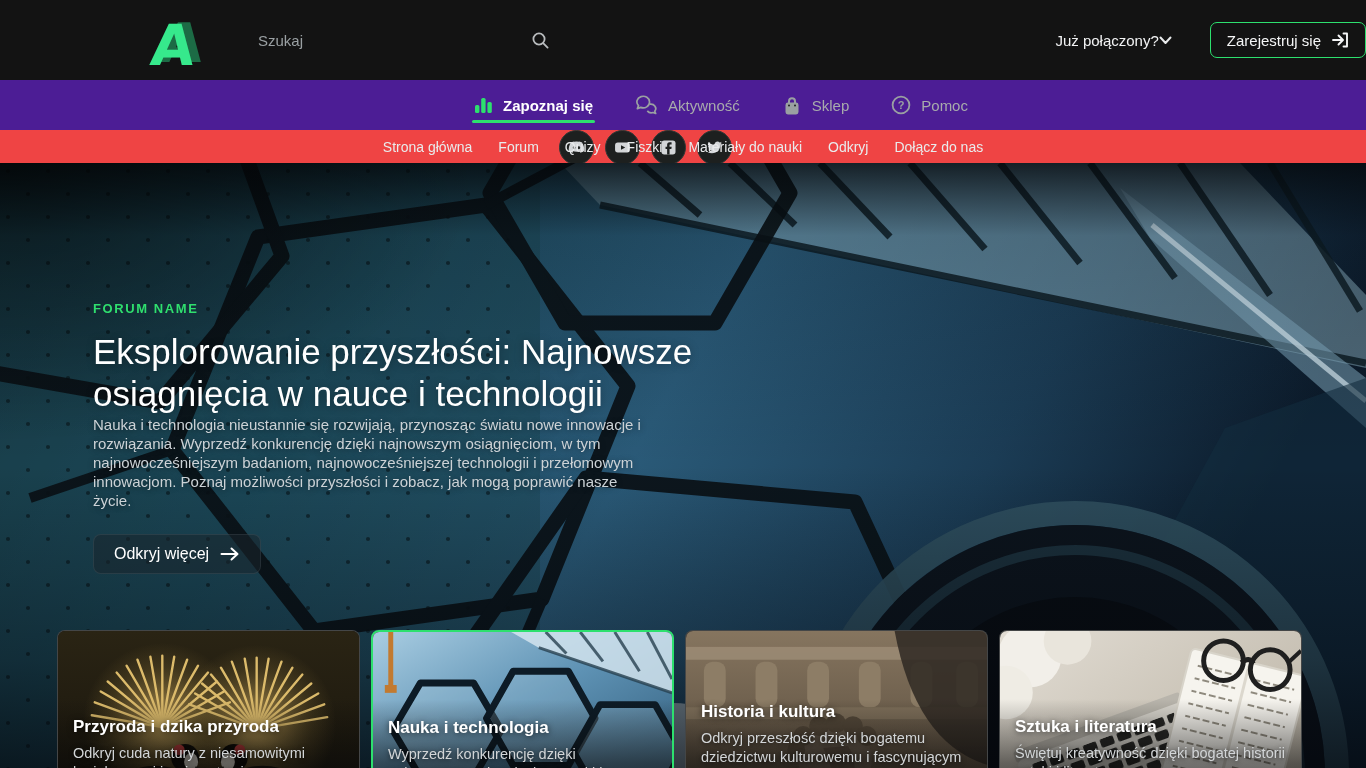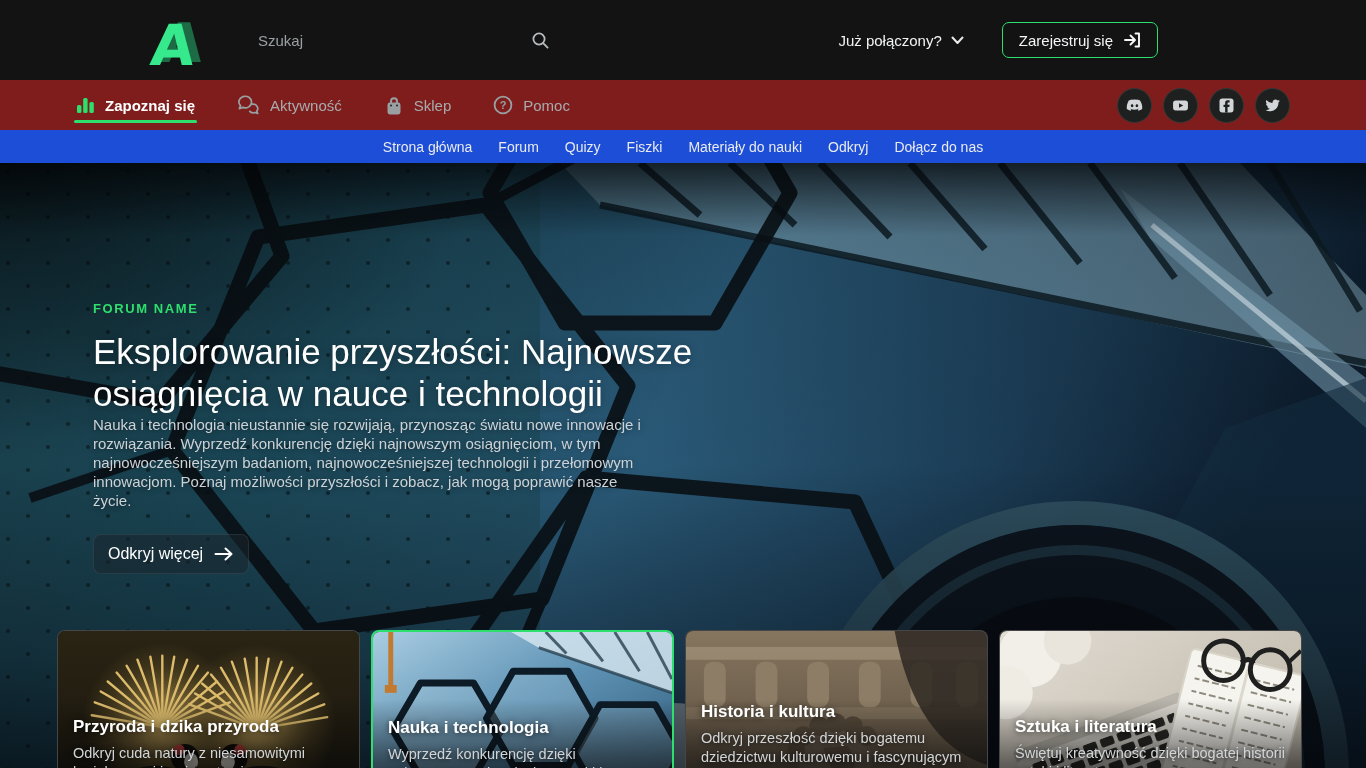--- a/index.html
+++ b/index.html
@@ -8,52 +8,52 @@
 
   
   .topbar { height:80px; background:#131313; display:flex; align-items:center; }
   .logo { width:66px; height:66px; margin-left:140px; flex:0 0 auto; cursor:pointer; }
   .search-wrap { display:flex; align-items:center; margin-left:52px; width:292px; }
   .search-wrap input { flex:1; background:transparent; border:none; outline:none;
     color:#dddfe1; font-size:15px; font-family:"Liberation Sans",sans-serif; }
   .search-wrap input::placeholder { color:#9aa0a3; }
   .search-icon { flex:0 0 auto; }
   .top-spacer { flex:1; }
-  .connected { display:flex; align-items:center; gap:9px; color:#f2f3f4; font-size:15px; cursor:pointer; }
-  .register-btn { margin-left:38px; margin-right:208px; height:36px; display:flex; align-items:center; gap:10px;
+  .connected { display:flex; align-items:center; color:#f2f3f4; font-size:15px; cursor:pointer; }
+  .register-btn { margin-left:38px; height:36px; display:flex; align-items:center; gap:10px;
     padding:16px 16px; background:transparent; border:1.5px solid #2de06e; border-radius:7px;
     color:#f5f6f7; font-size:15px; font-family:"Liberation Sans",sans-serif; cursor:pointer; }
 
   
-  .secnav { height:50px; background:#7f1d1d; display:flex; align-items:center; }
+  .secnav { height:50px; background:#4c1d95; display:flex; align-items:center;flex-direction:column; }
   .secnav-items { display:flex; align-items:center; gap:42px; margin-left:76px; }
   .nav-item { position:relative; height:50px; display:flex; align-items:center; gap:10px;
     color:#a8abac; font-size:15px; cursor:pointer; }
   .nav-item.active { color:#ffffff; font-weight:bold; }
   .nav-item.active::after { content:""; position:absolute; left:-2px; right:-2px; bottom:7px;
     height:3px; border-radius:2px; background:#2de06e; }
   .sec-spacer { flex:1; }
   .socials { display:flex; gap:11px; margin-right:76px; }
   .social-circle { width:35px; height:35px; border-radius:50%; border:1px solid #343836;
     display:flex; align-items:center; justify-content:center; cursor:pointer; background:#1d201f; }
 
   
-  .ternav { height:33px; background:#1d4ed8; display:flex; align-items:center; justify-content:center; gap:26px; }
+  .ternav { height:33px; background:#ef4444; display:flex; align-items:center; justify-content:center; gap:26px; }
   .ternav a { color:#e9ebec; font-size:14px; text-decoration:none; cursor:pointer; }
 
   
   .hero { position:relative; height:605px; overflow:hidden;text-decoration:underline; }
   .hero-art { position:absolute; inset:0; }
   .hero-content { position:absolute; left:93px; top:138px; width:660px; }
   .eyebrow { color:#2fdf6e; font-size:13px; font-weight:bold; letter-spacing:1.6px; }
   .hero-title { margin-top:15px; color:#ffffff; font-size:35px; line-height:42px; font-weight:400; max-width:640px;
     text-shadow:0 1px 8px rgba(0,0,0,.35); }
   .hero-desc { width:548px; color:#ccd2d6; font-size:15px; line-height:19px;
     text-shadow:0 1px 6px rgba(0,0,0,.45); }
-  .hero-cta { margin-top:24px; display:inline-flex; align-items:center; gap:11px; height:40px; padding:0 14px;
+  .hero-cta { margin-top:24px; display:inline-flex; align-items:center; gap:11px; height:40px; padding:0 20px;
     background:rgba(26,36,44,0.55); border:1px solid rgba(255,255,255,0.08); border-radius:8px;
     color:#ffffff; font-size:16px; font-family:"Liberation Sans",sans-serif; cursor:pointer; }
 
   
   .cards { position:absolute; left:57px; top:467px; display:flex; gap:11px; }
   .card { position:relative; width:303px; height:215px; border-radius:8px; overflow:hidden;
     border:1px solid rgba(255,255,255,0.22); cursor:pointer; background:#101214; }
   .card.highlight { border:2px solid #2de06e; }
   .card svg.card-art { position:absolute; inset:0; width:100%; height:100%; }
   .card-shade { position:absolute; inset:0;

